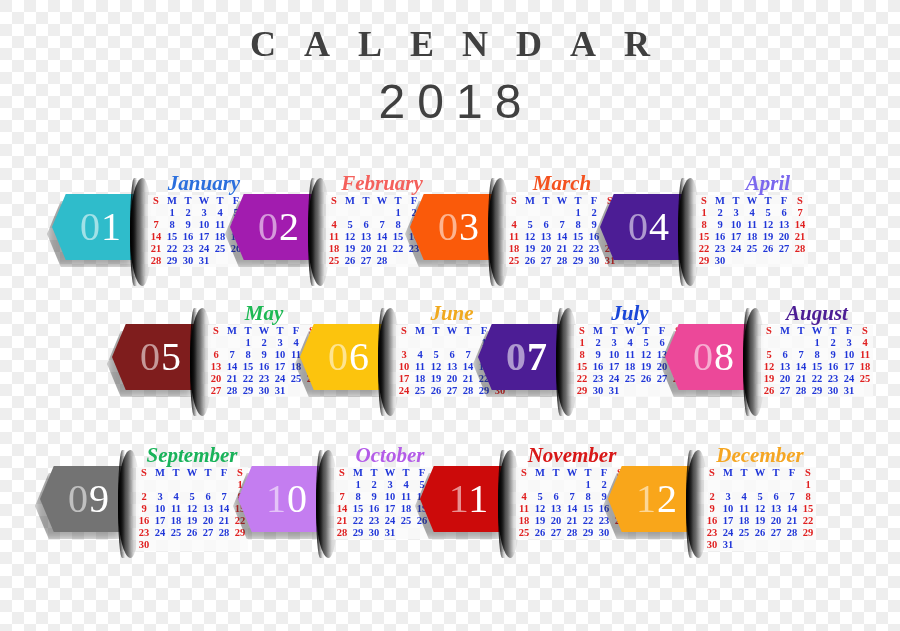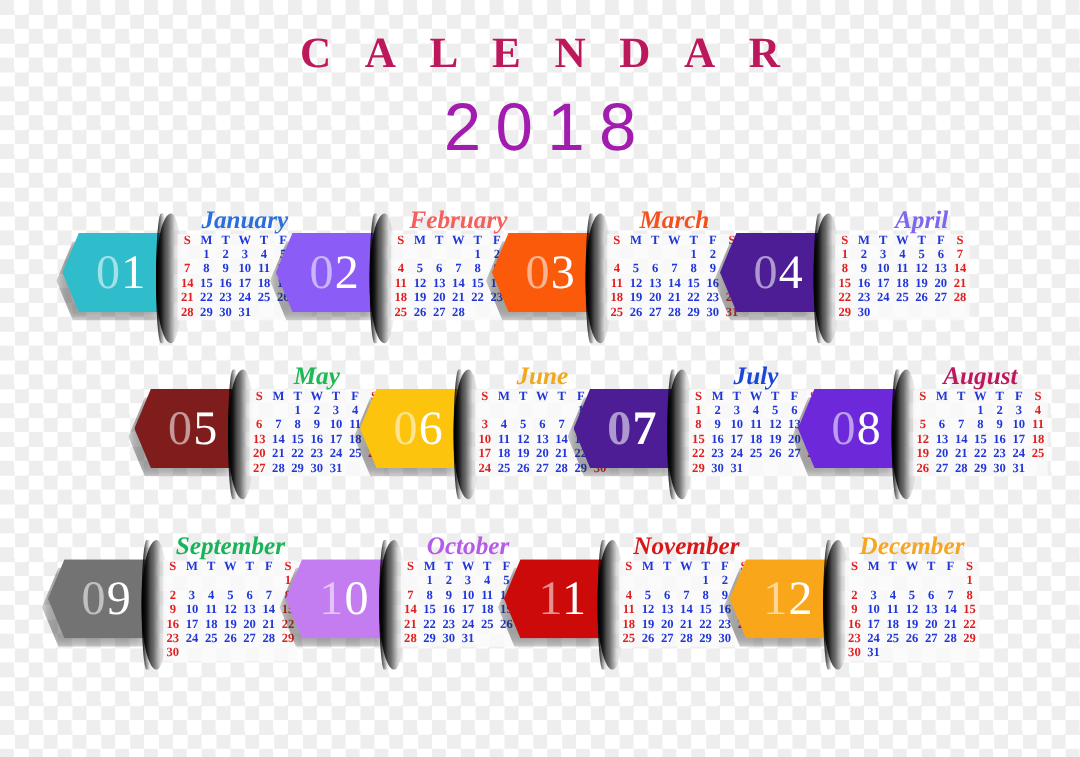--- a/index.html
+++ b/index.html
@@ -8,28 +8,28 @@
     font-family:"Liberation Sans",sans-serif;
     background:
       repeating-conic-gradient(#ffffff 0% 25%, #eeeeee 0% 50%) 0 0/24px 24px;
     position:relative;overflow:hidden;
   }
 
   
   #header{position:absolute;left:0;top:0;width:900px;text-align:center;}
   #title-calendar{
     font-family:"Liberation Serif",serif;
-    font-weight:bold;color:#be185d;
+    font-weight:bold;color:#404040;
     font-size:36px;letter-spacing:28px;
     text-indent:28px;
     margin-top:26px;line-height:1;
   }
   #title-year{
     font-family:"Liberation Sans",sans-serif;
-    color:#a21caf;font-size:56px;font-weight:400;
+    color:#404040;font-size:48px;font-weight:400;
     letter-spacing:12px;text-indent:12px;
     margin-top:16px;line-height:1;
   }
 
   
   #months{position:absolute;left:0;top:172px;width:900px;}
   .month-row{position:relative;height:143px;}
   .month-row.row-1{padding-left:0px;}
   .month-row.row-2{padding-left:0px;}
   .month-row.row-3{padding-left:0px;}
@@ -193,21 +193,21 @@
                 <td class="empty">&nbsp;</td>
                 <td class="sat empty">&nbsp;</td>
               </tr>
             </tbody>
           </table>
         </div>
       </div>
       <div class="month" style="left: 230px;">
         <div class="badge-wrap">
           <div class="badge-shadow"></div>
-          <div class="badge" style="background: #8b5cf6;">
+          <div class="badge" style="background: #a21caf;">
             <div class="badge-num" style="color: rgb(255, 255, 255);"><span class="d0">0</span><span>2</span></div>
           </div>
         </div>
         <div class="curl"></div>
         <div class="panel">
           <div class="month-name" style="color: rgb(244, 97, 92);">February</div>
           <table class="dates">
             <thead>
               <tr>
                 <th class="sun">S</th>
@@ -627,27 +627,27 @@
                 <td class="empty">&nbsp;</td>
                 <td class="sat empty">&nbsp;</td>
               </tr>
             </tbody>
           </table>
         </div>
       </div>
       <div class="month" style="left: 665px;">
         <div class="badge-wrap">
           <div class="badge-shadow"></div>
-          <div class="badge" style="background: #6d28d9;">
+          <div class="badge" style="background: #ec4899;">
             <div class="badge-num" style="color: rgb(255, 255, 255);"><span class="d0">0</span><span>8</span></div>
           </div>
         </div>
         <div class="curl"></div>
         <div class="panel">
-          <div class="month-name" style="color: #be185d;">August</div>
+          <div class="month-name" style="color: #4c1d95;">August</div>
           <table class="dates">
             <thead>
               <tr>
                 <th class="sun">S</th>
                 <th>M</th>
                 <th>T</th>
                 <th>W</th>
                 <th>T</th>
                 <th>F</th>
                 <th class="sat">S</th>

